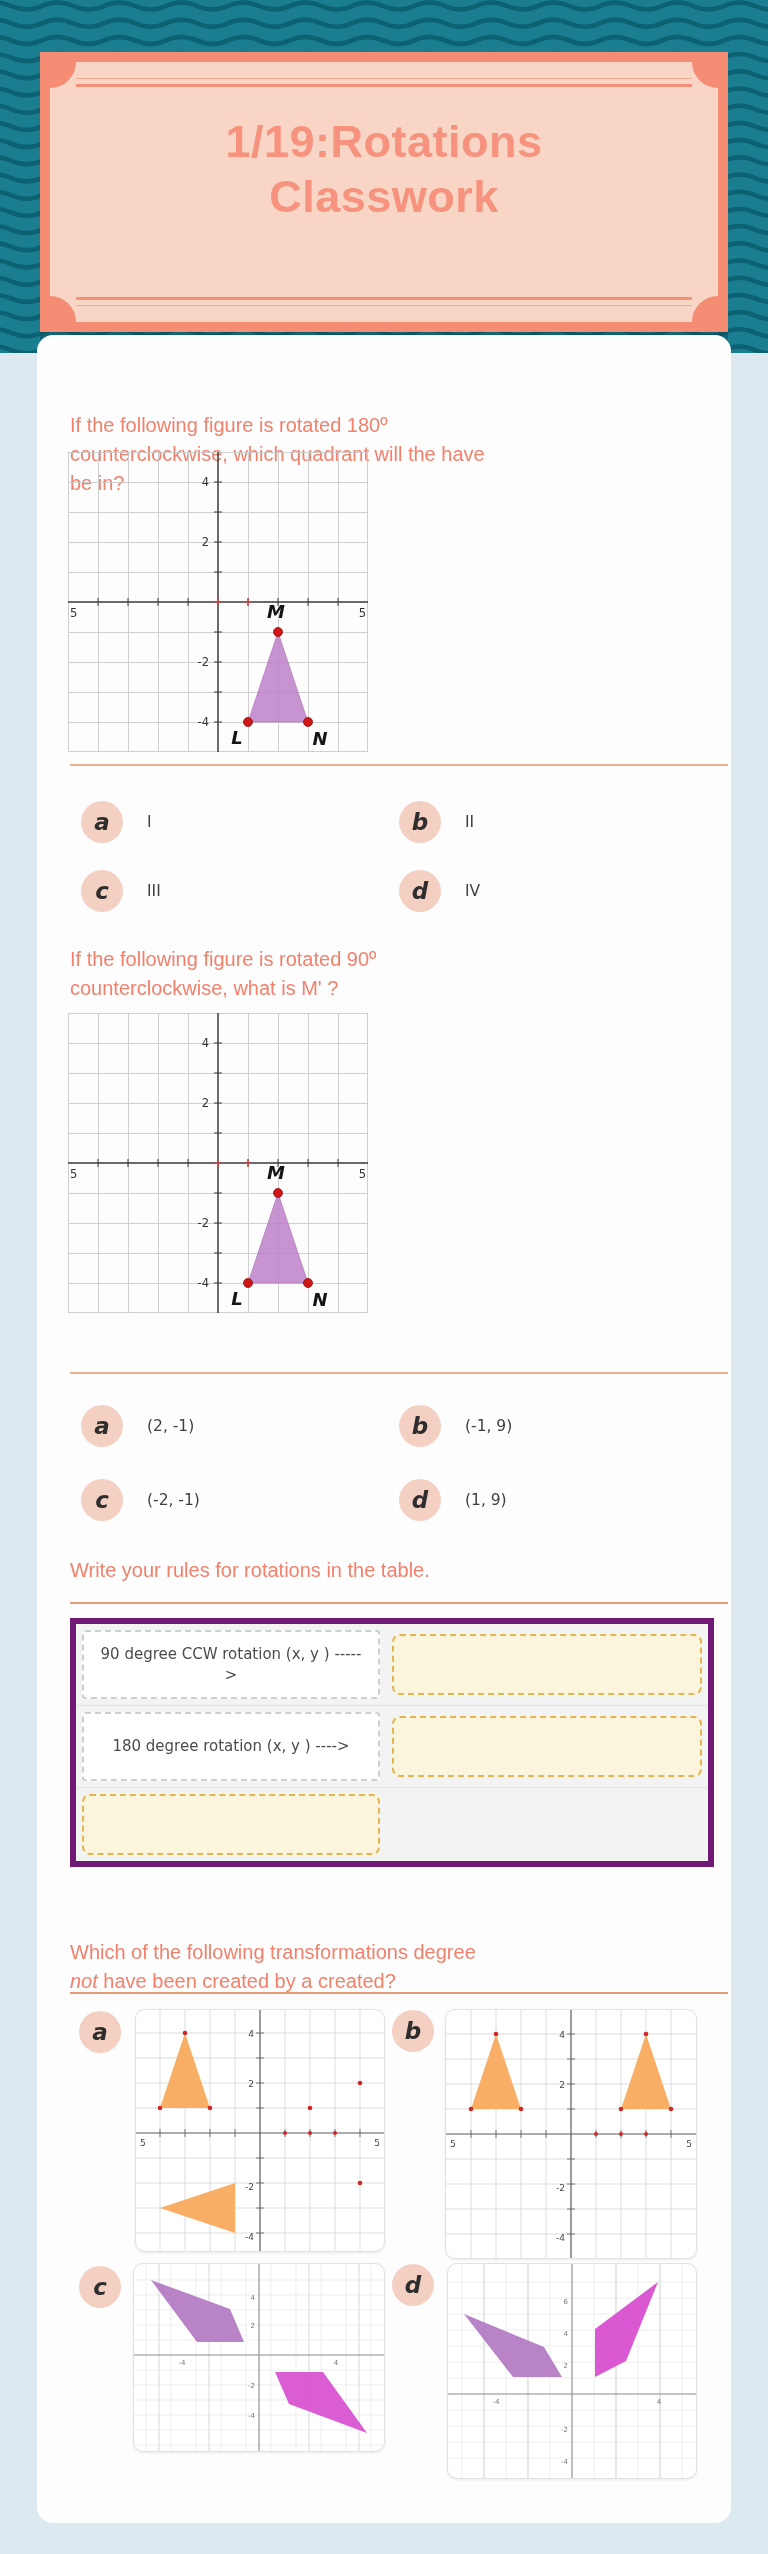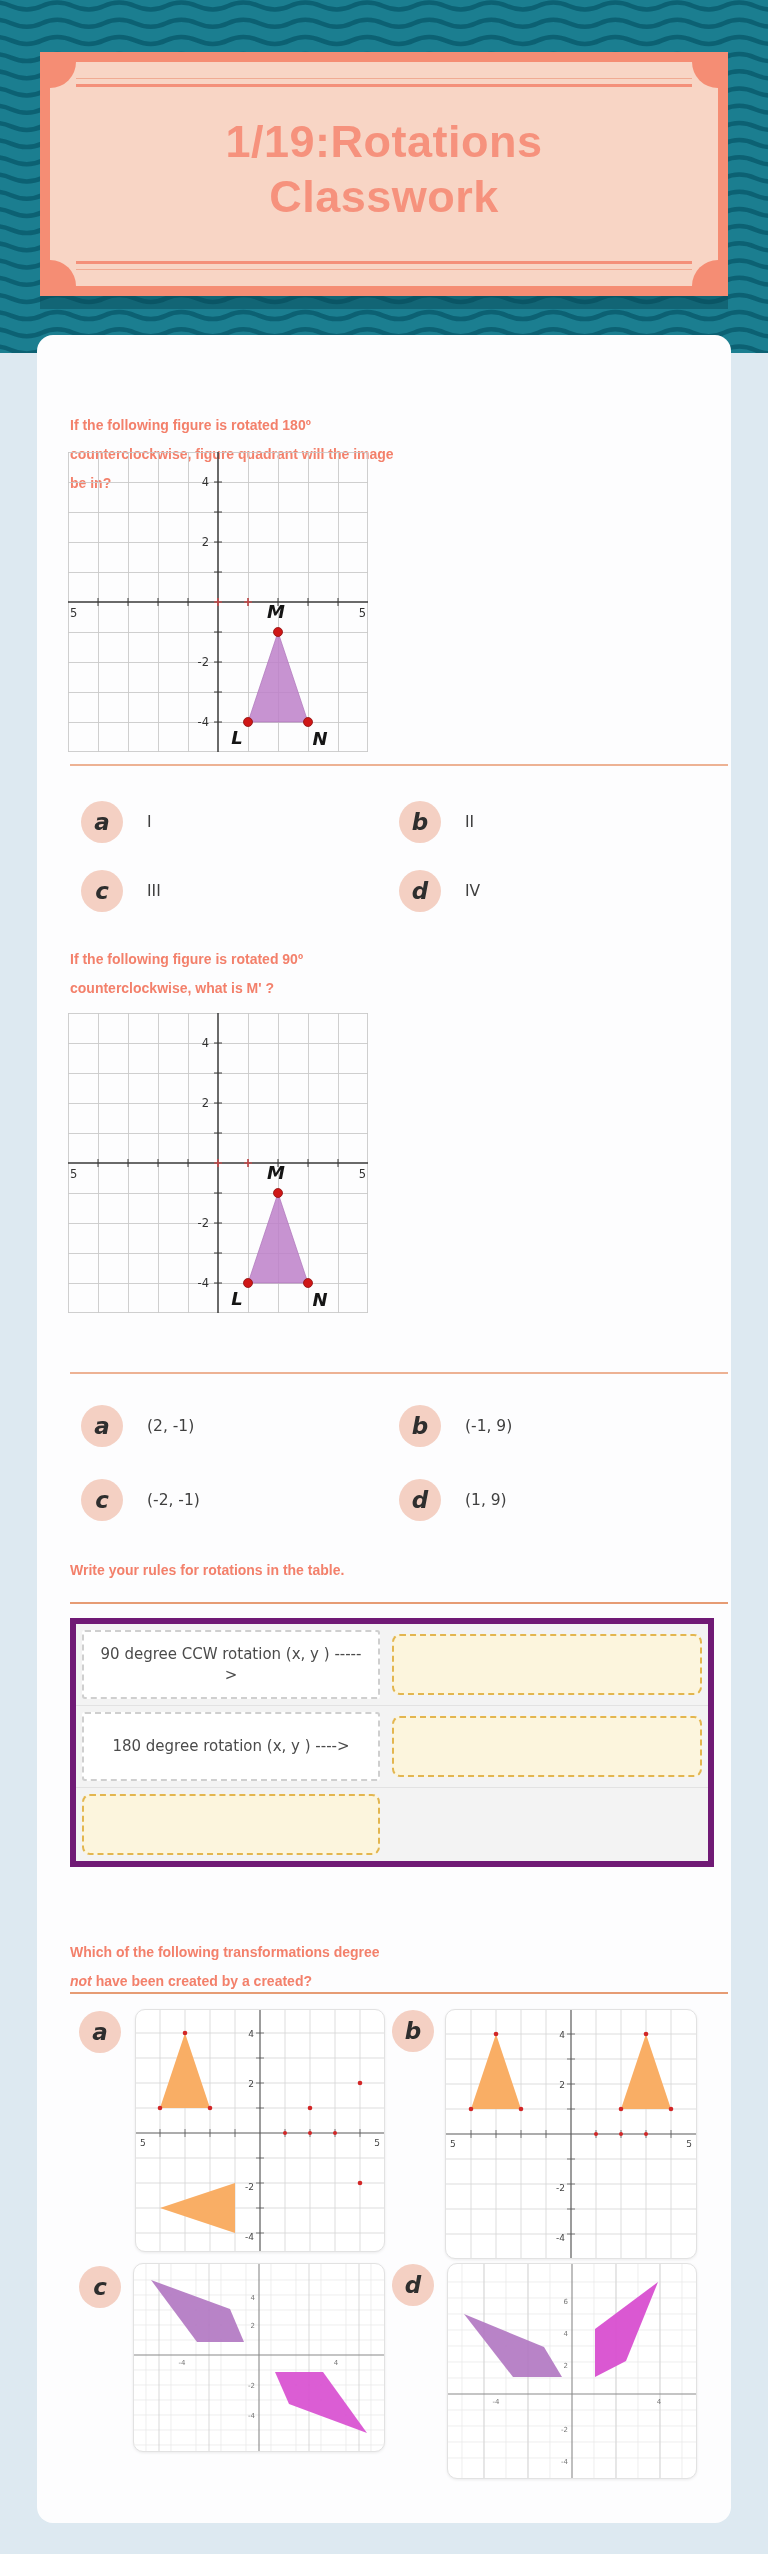--- a/index.html
+++ b/index.html
@@ -4,21 +4,21 @@
 <style>
   html,body{margin:0;padding:0;}
   body{
     width:768px;height:2554px;position:relative;overflow:hidden;
     background:#dde9f1;font-family:"Liberation Sans",sans-serif;
   }
   
   .banner{position:absolute;left:0;top:0;width:768px;height:353px;background:#1b7e90;}
   .banner svg{position:absolute;left:0;top:0;}
   .title-card{
-    position:absolute;left:40px;top:52px;width:688px;height:244px;box-sizing:border-box;
+    position:absolute;left:40px;top:52px;width:688px;height:280px;box-sizing:border-box;
     background:#f8d5c5;border:10px solid #f58d74;
     box-shadow:0 13px 0 rgba(9,70,85,.45);
   }
   .rule{position:absolute;left:26px;right:26px;background:#f4907a;}
   .rule.thin{height:1px;background:#f0ab93;}
   .rule.t1{top:16px;}  .rule.t2{top:22px;height:3px;}
   .rule.b1{bottom:16px;} .rule.b2{bottom:22px;height:3px;}
   .corner{position:absolute;width:26px;height:26px;background:#f58d74;}
   .corner.tl{top:0;left:0;border-bottom-right-radius:100%;}
   .corner.tr{top:0;right:0;border-bottom-left-radius:100%;}
@@ -26,21 +26,21 @@
   .corner.br{bottom:0;right:0;border-top-left-radius:100%;}
   .banner-title{
     position:absolute;left:0;right:0;top:52px;text-align:center;
     color:#f6927d;font-size:45px;font-weight:700;line-height:55px;letter-spacing:.5px;
   }
   
   .sheet{
     position:absolute;left:37px;top:335px;width:694px;height:2188px;
     background:#fdfdfe;border-radius:16px;
   }
-  .q-head{position:absolute;color:#f3806b;font-size:14px;font-weight:700;line-height:29px;}
+  .q-head{position:absolute;color:#f3806b;font-size:20px;font-weight:400;line-height:29px;}
   .divider{position:absolute;height:2px;background:#edb294;}
   .divider.strong{background:#e69c74;}
   
   .graphbox{position:absolute;}
   .minibox{position:absolute;background:#fff;border:1px solid #e2e2e2;border-radius:10px;
            box-shadow:0 1px 3px rgba(0,0,0,.08);}
   .minibox svg{display:block;border-radius:10px;}
   
   .opt{position:absolute;display:flex;align-items:center;}
   .opt .bubble{
@@ -114,21 +114,21 @@
       <span>1/19:Rotations</span><br>
       <span>Classwork</span>
     </h1>
   </div>
 </header>
 
 <main class="sheet">
 
   <div class="q-head" style="left:33px;top:76px;width:655px;">
     <span class="q4-line">If the following figure is rotated 180º</span>
-    <span class="q4-line">counterclockwise, figure quadrant will the image</span>
+    <span class="q4-line">counterclockwise, which quadrant will the have</span>
     <span class="q4-line">be in?</span>
   </div>
 
   <div class="graphbox" style="left:31px;top:117px;">
     <svg width="300" height="300">
       <g stroke="#c9c9c9" stroke-width="0.9">
         <path d="M0 .5H300 M0 30.5H300 M0 60.5H300 M0 90.5H300 M0 120.5H300 M0 180.5H300 M0 210.5H300 M0 240.5H300 M0 270.5H300 M0 299.5H300"></path>
         <path d="M.5 0V300 M30.5 0V300 M60.5 0V300 M90.5 0V300 M120.5 0V300 M180.5 0V300 M210.5 0V300 M240.5 0V300 M270.5 0V300 M299.5 0V300"></path>
       </g>
       <g stroke="#3a3a3a" stroke-width="1.5">

